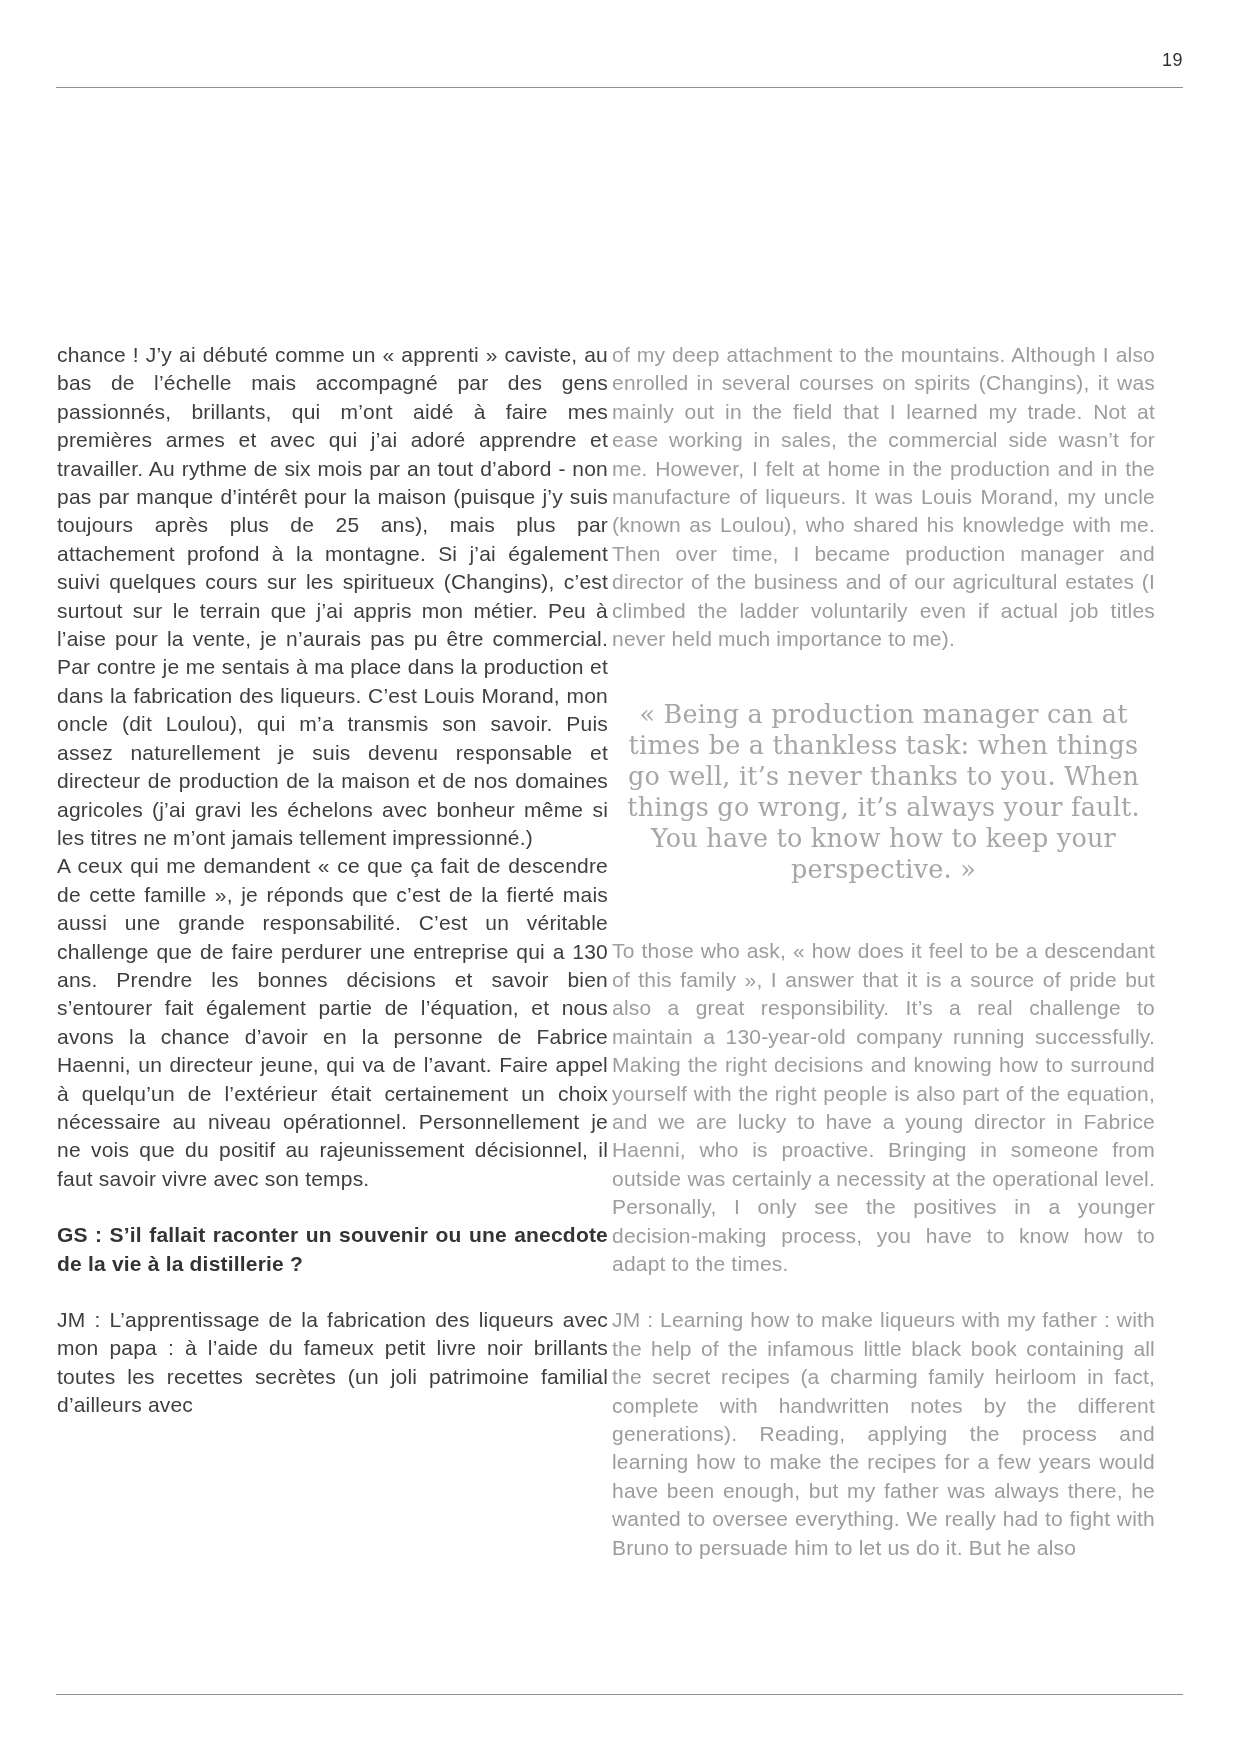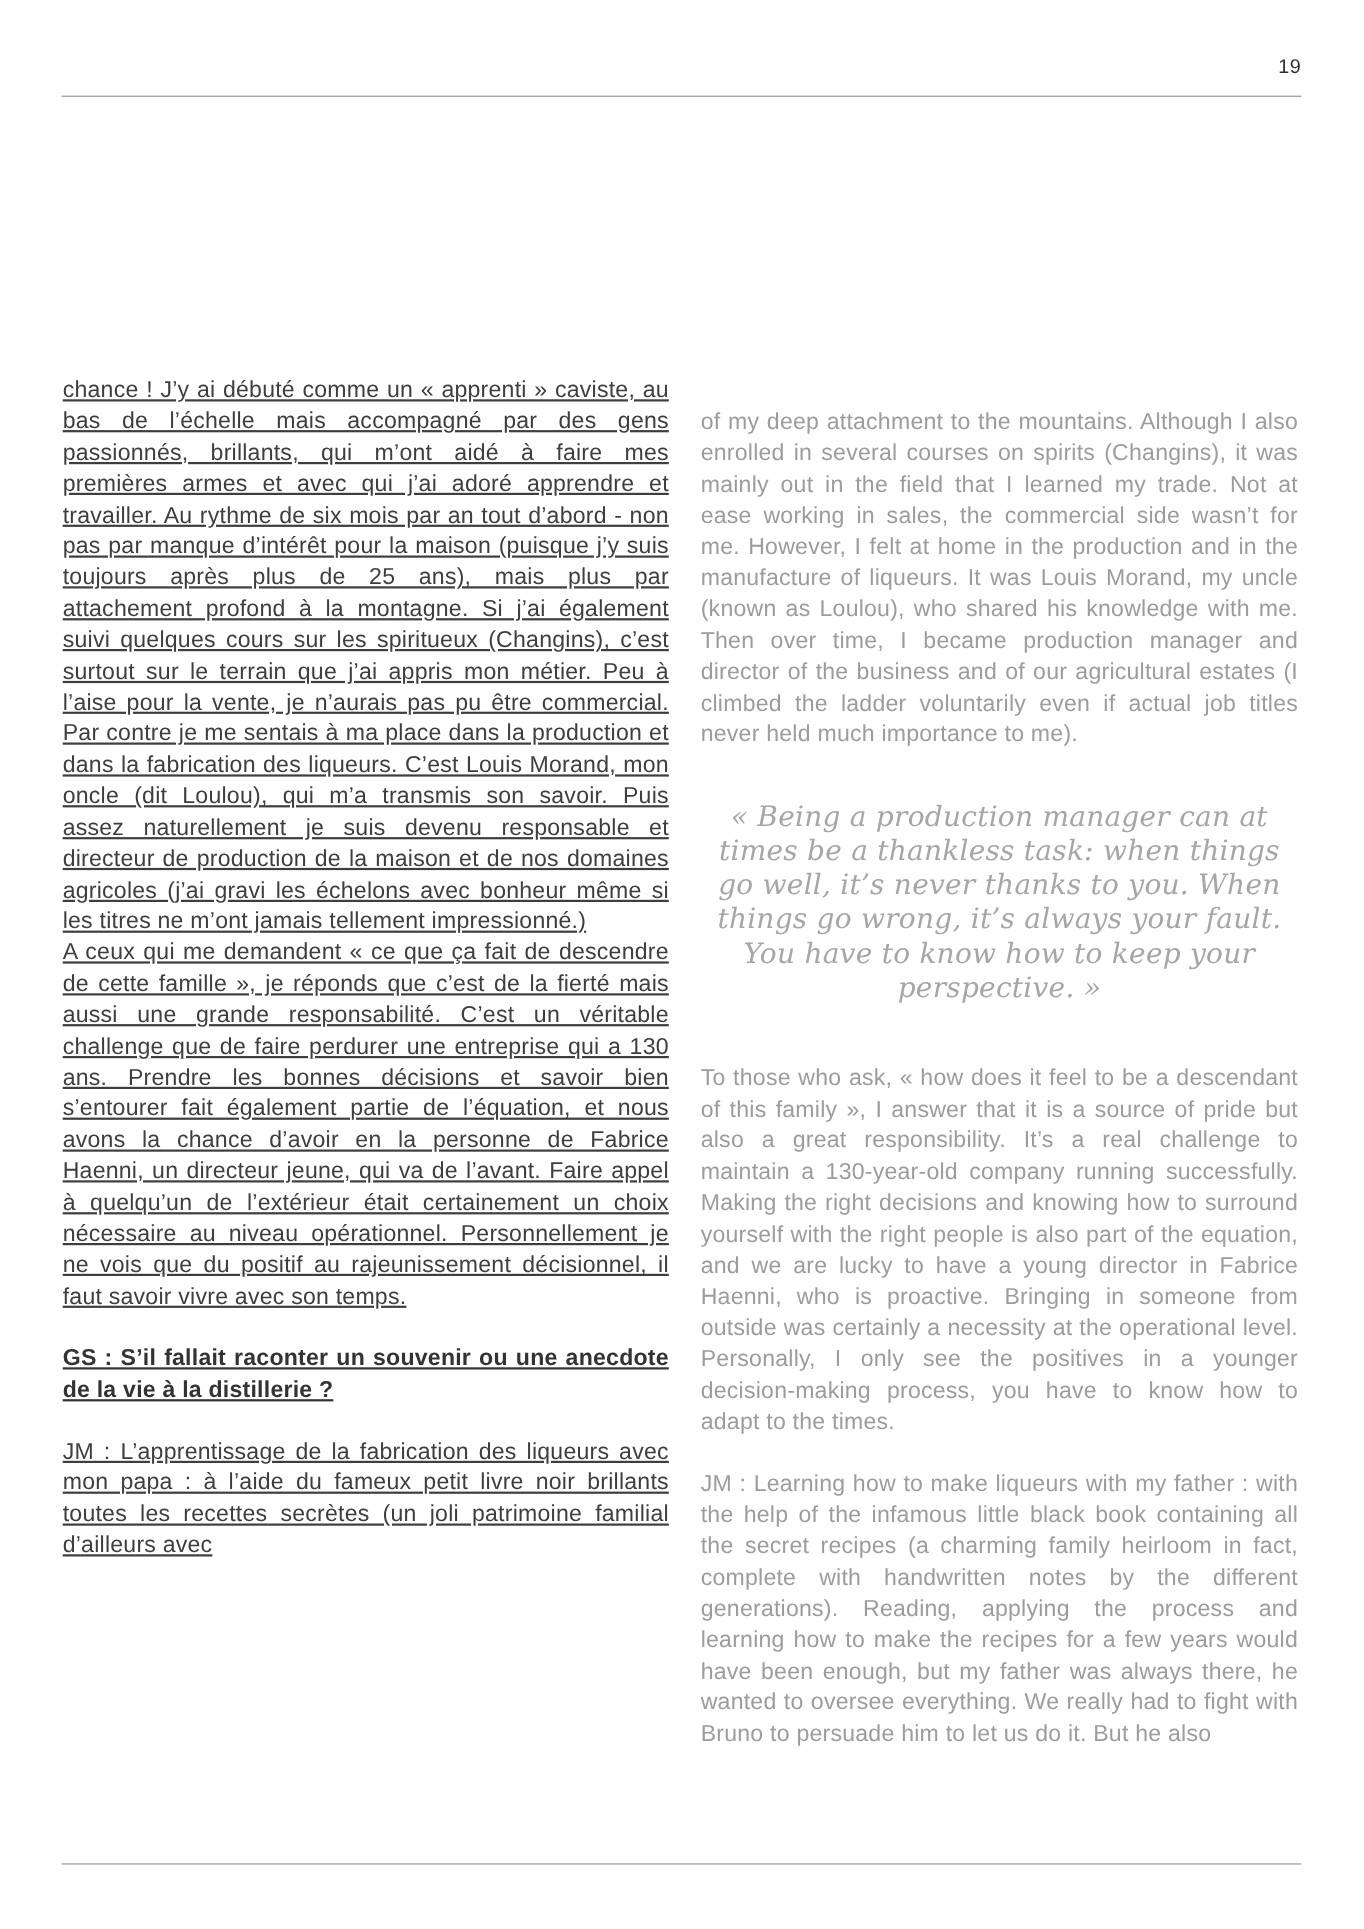--- a/index.html
+++ b/index.html
@@ -29,41 +29,40 @@
     border-top: 1.5px solid #8f8f8f;
   }
   .rule-top { top: 87px; }
   .rule-bottom { top: 1694px; }
 
   .col {
     position: absolute;
     top: 341px;
   }
   .col-left  { left: 57px;  width: 551px; }
-  .col-right { left: 637px; width: 543px; margin-top: 29px; }
+  .col-right { left: 612px; width: 543px; }
 
   .body {
     font-size: 21px;
     line-height: 28.4px;
     letter-spacing: 0.2px;
     text-align: justify;
     text-justify: inter-word;
   }
-  .col-left  .body { color: #3e3e3e; text-decoration: underline; }
+  .col-left  .body { color: #3e3e3e; }
   .col-right .body { color: #9c9c9c; }
 
   .para-gap { margin-top: 28px; }
 
   .question { font-weight: 600; }
   .col-left  .question { color: #333333; }
   .col-right .question { color: #909090; }
 
   .quote {
     font-family: "DejaVu Serif", "Liberation Serif", serif;
-    font-style: italic;
     font-size: 25.5px;
     line-height: 31px;
     text-align: center;
     letter-spacing: 0.2px;
   }
   .quote-fr {
     color: #4c4c4c;
     margin: 32px 6px 38px 6px;
   }
   .quote-en {

